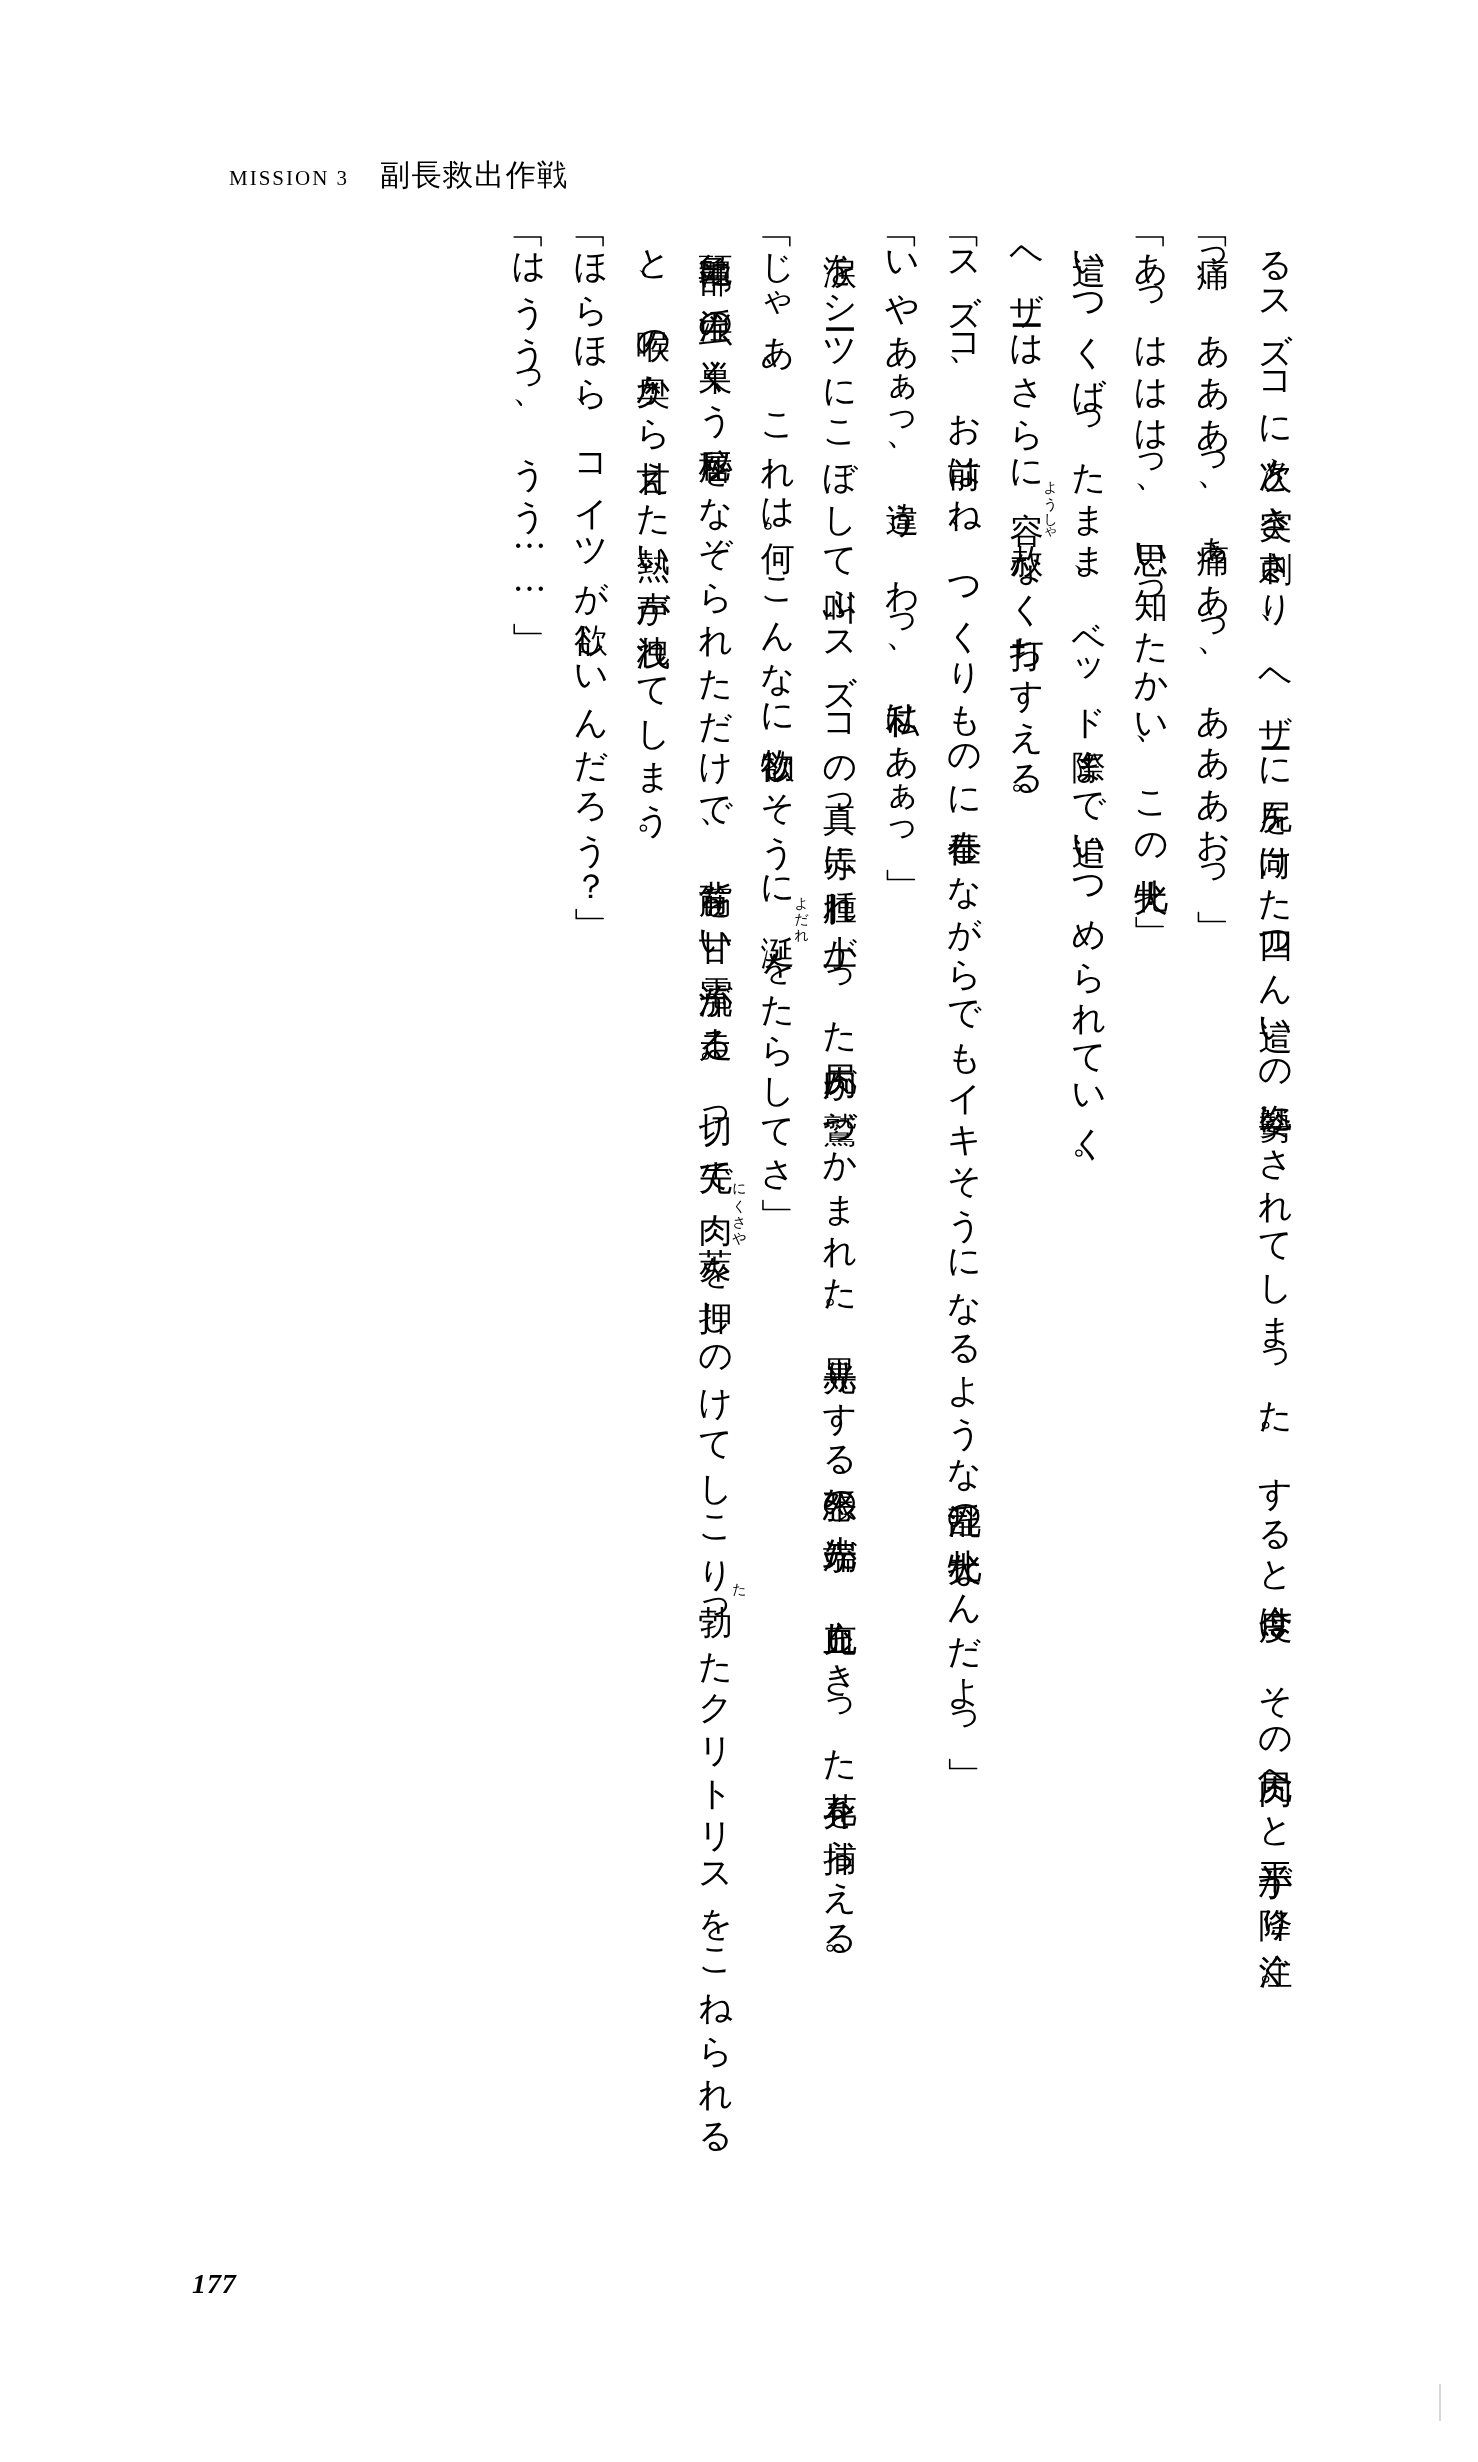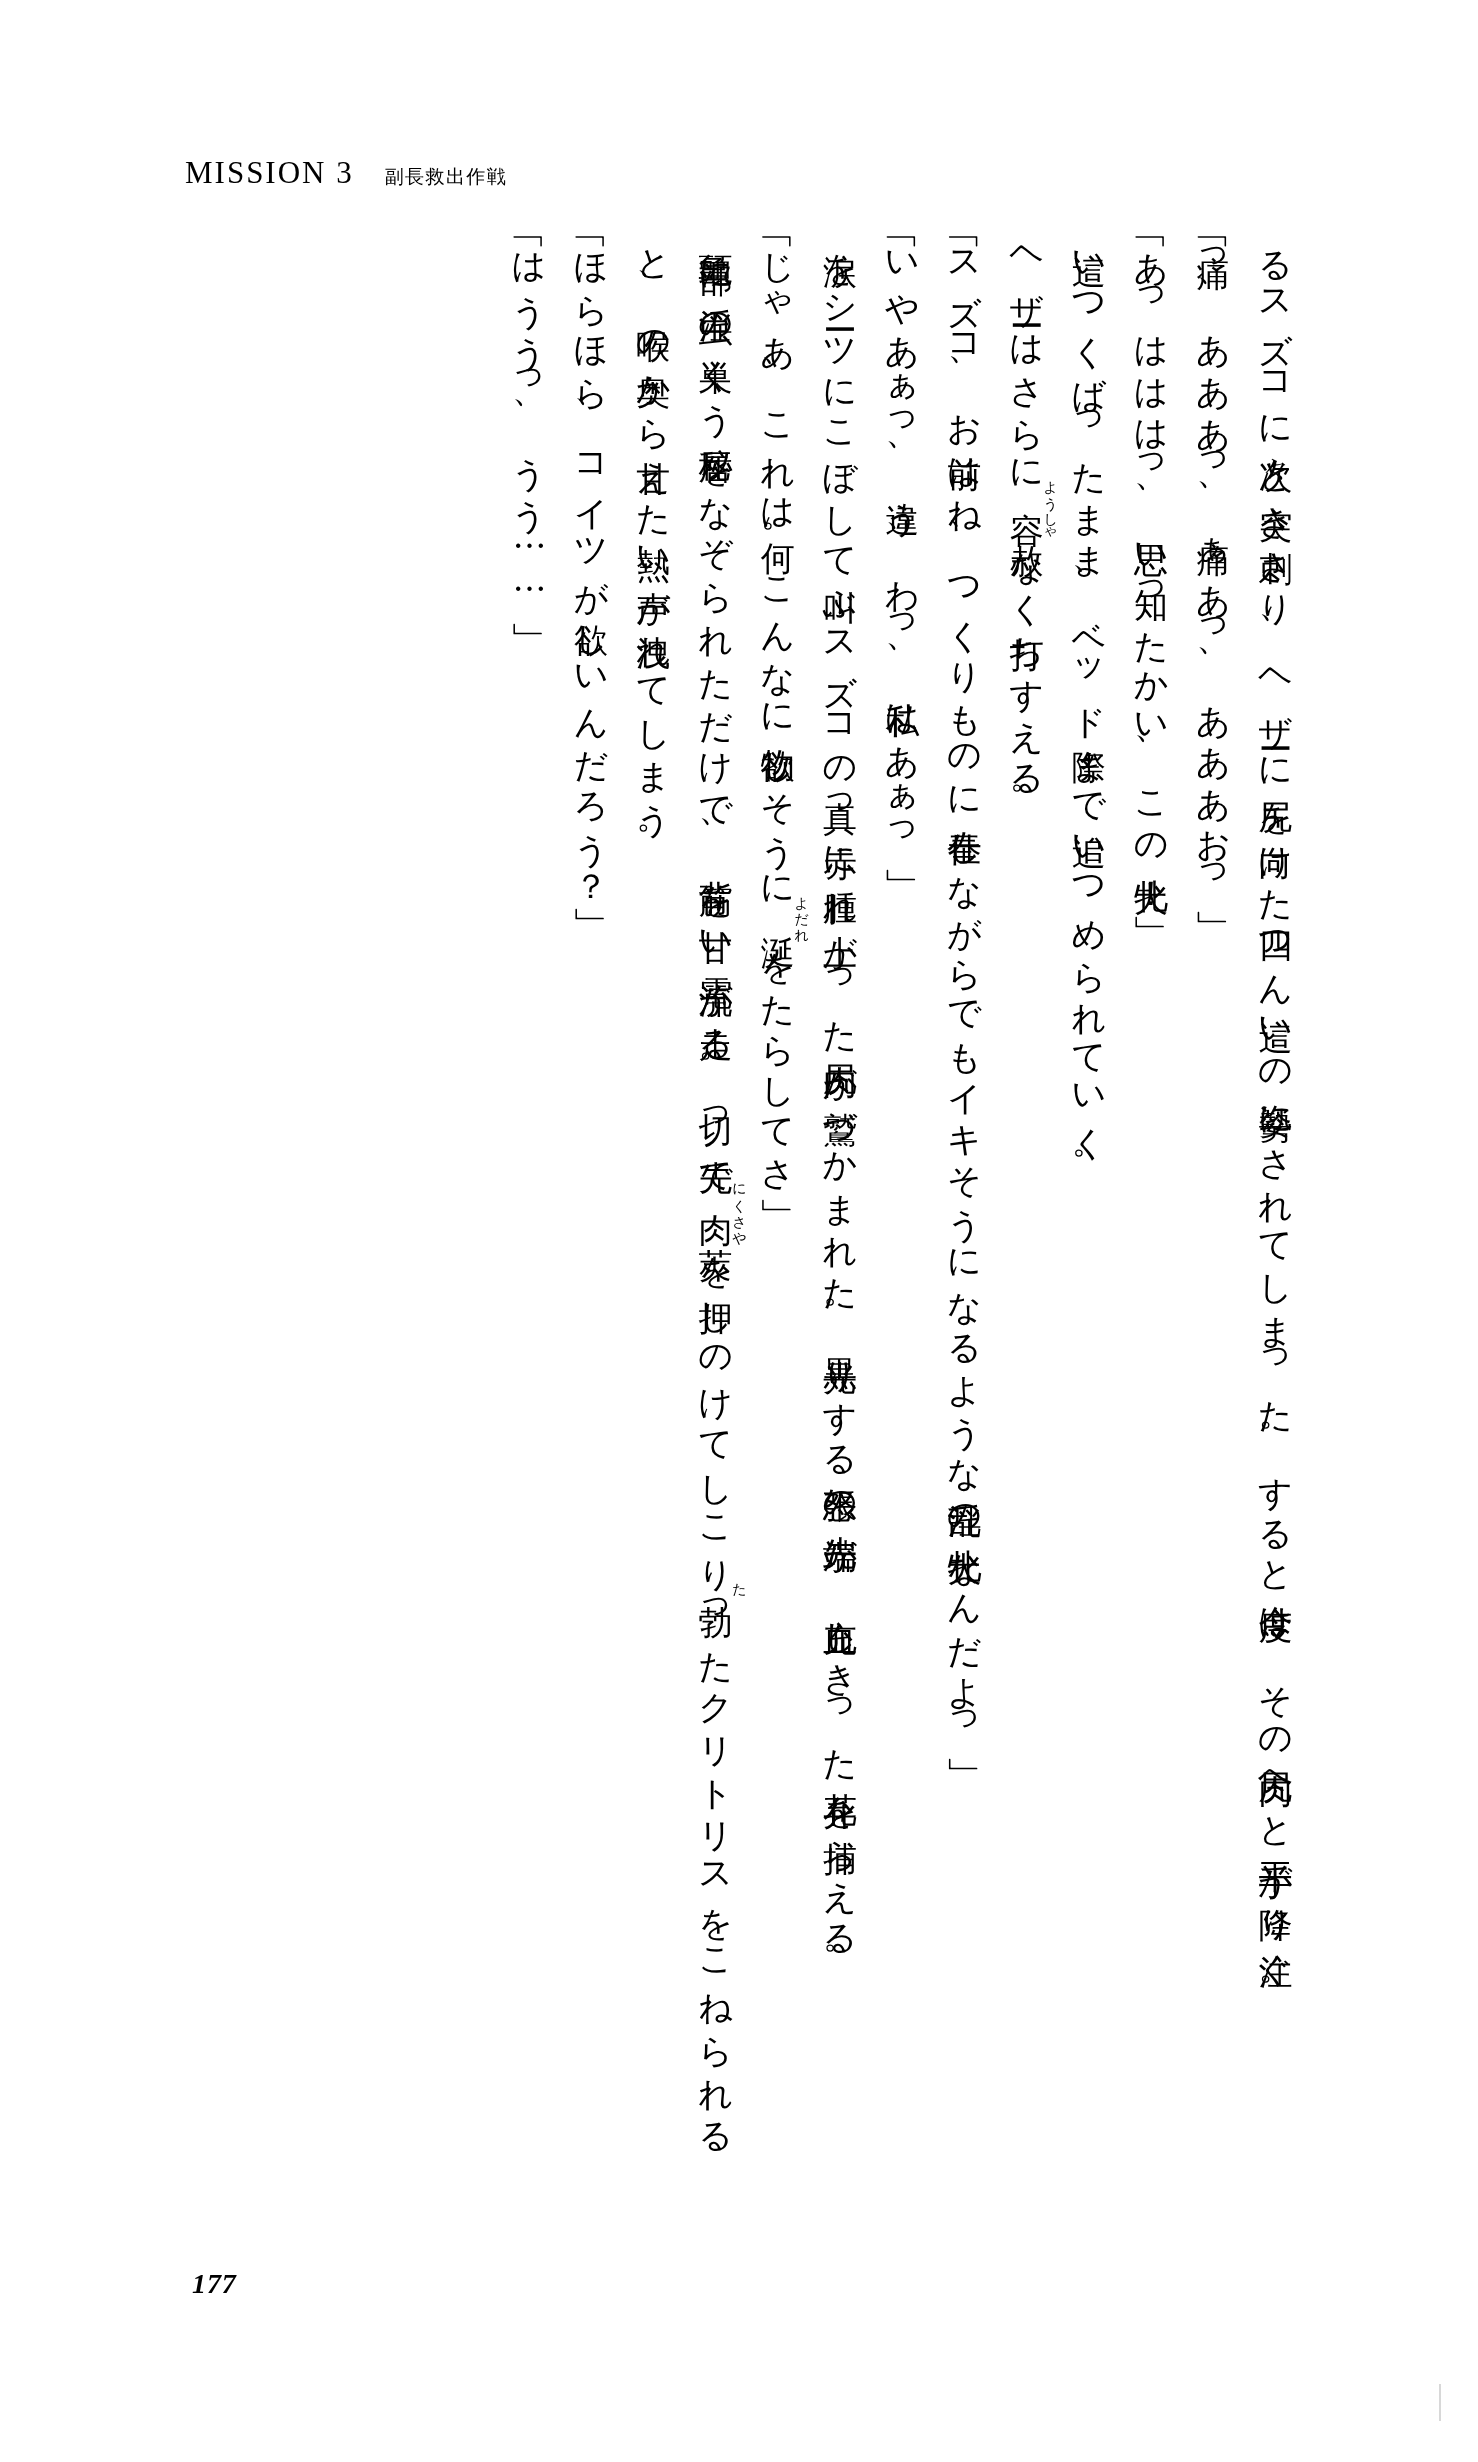--- a/index.html
+++ b/index.html
@@ -28,26 +28,27 @@
     position: absolute;
     left: 185px;
     top: 155px;
     display: flex;
     align-items: baseline;
     gap: 31px;
     white-space: nowrap;
   }
   .header .mission {
     font-family: "Liberation Serif", "DejaVu Serif", serif;
-    font-size: 31px;
+    font-size: 21px;
     letter-spacing: 2px;
+    margin-left: 44px;
   }
   .header .chapter {
     font-family: "DejaVu Serif", "Liberation Serif", serif;
-    font-size: 19px;
+    font-size: 30px;
     letter-spacing: 1.4px;
   }
 
   
   .body-text {
     position: absolute;
     right: 171px;
     top: 226px;
     height: 1913px;
     width: 1136px;

